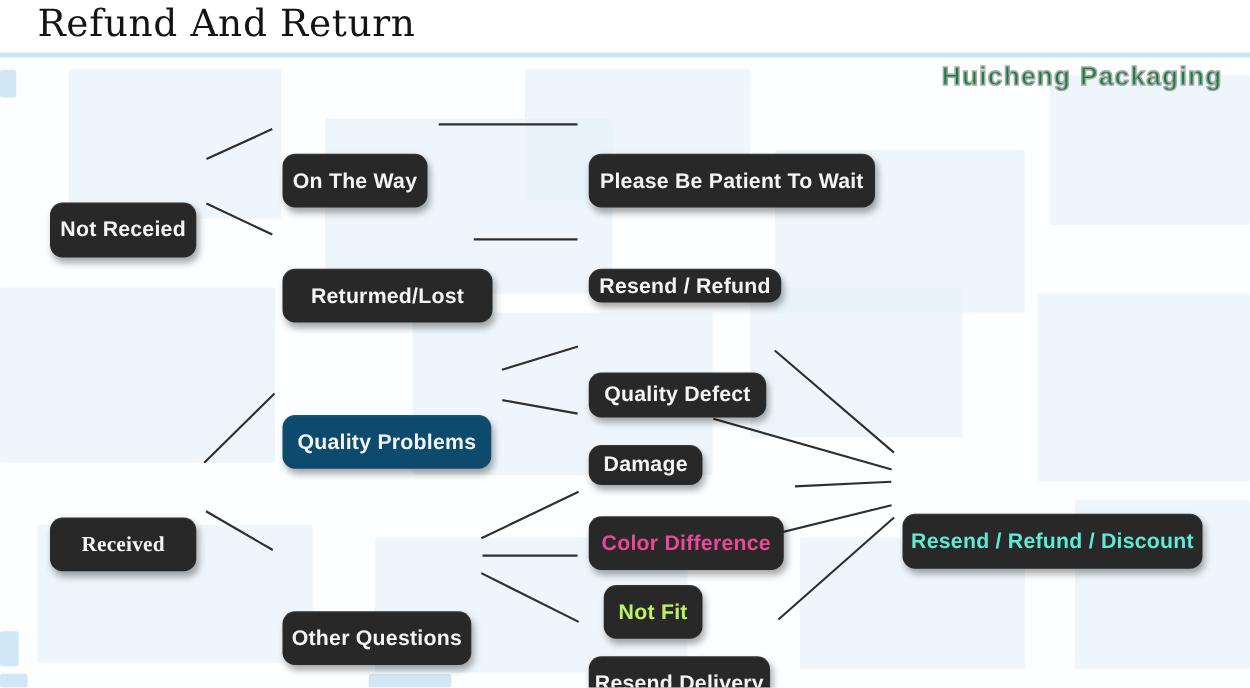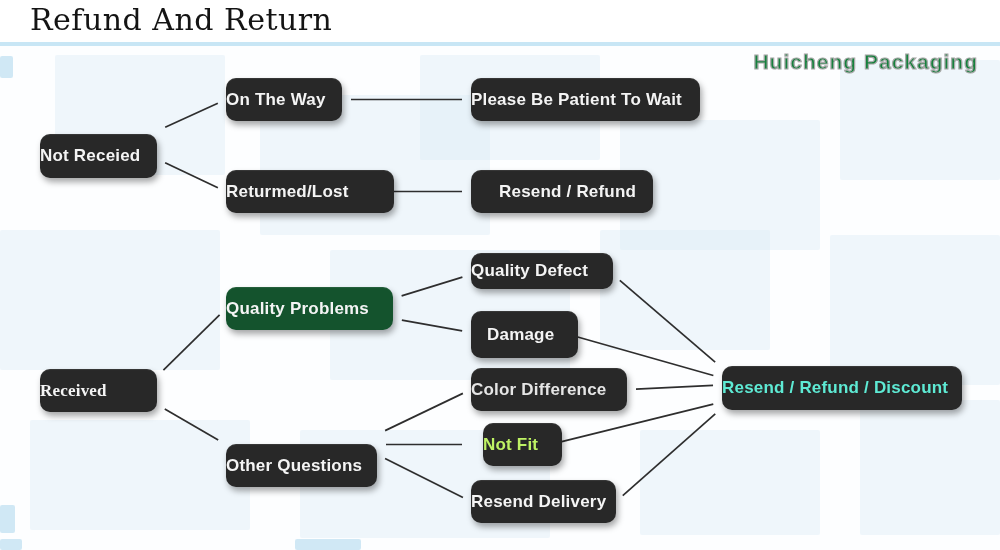--- a/index.html
+++ b/index.html
@@ -27,23 +27,24 @@
     -webkit-text-stroke:1.2px #a9a9a9;
     text-shadow:0 0 1px #bcbcbc;
     margin-top:41px;
   }
   .header-rule{position:absolute;left:0;top:42px;width:1000px;height:4px;}
   
   .edges{position:absolute;left:0;top:0;width:1000px;height:550px;}
   .node{
     position:absolute;
     border-radius:10px;
-    display:flex;align-items:center;
+    display:flex;align-items:center;justify-content:center;
     font-size:17px;font-weight:bold;letter-spacing:0.2px;white-space:nowrap;
     box-shadow:2px 4px 6px rgba(0,0,0,0.35), inset 0 1px 1px rgba(255,255,255,0.08);
+    margin-top:45px;
   }
 </style>
 </head>
 <body>
 
 <div class="stage">
 
   <div>
     <div class="tile" style="left:55px;top:55px;width:170px;height:120px;"></div>
     <div class="tile" style="left:260px;top:95px;width:230px;height:140px;"></div>
@@ -82,48 +83,48 @@
       <line x1="385.11774595968484" y1="430.61384501929984" x2="462.88225404031516" y2="393.38615498070016" stroke="#2e2e2e" stroke-width="1.7"></line>
       <line x1="386" y1="444.5" x2="462" y2="444.5" stroke="#2e2e2e" stroke-width="1.7"></line>
       <line x1="385.0498447189992" y1="458.5249223594996" x2="462.9501552810008" y2="497.4750776405004" stroke="#2e2e2e" stroke-width="1.7"></line>
       <line x1="619.8310970299656" y1="280.35970249818155" x2="715.1689029700344" y2="362.14029750181845" stroke="#2e2e2e" stroke-width="1.7"></line>
       <line x1="570.6567714273841" y1="334.96176937466237" x2="713.3432285726159" y2="375.53823062533763" stroke="#2e2e2e" stroke-width="1.7"></line>
       <line x1="635.9899200067927" y1="389.07416168388875" x2="713.0100799932073" y2="385.42583831611125" stroke="#2e2e2e" stroke-width="1.7"></line>
       <line x1="558.7372259921697" y1="442.34109241472555" x2="713.2627740078303" y2="404.15890758527445" stroke="#2e2e2e" stroke-width="1.7"></line>
       <line x1="622.749469715008" y1="495.54645831742226" x2="715.250530284992" y2="413.95354168257774" stroke="#2e2e2e" stroke-width="1.7"></line>
     </svg>
   <div id="nodes">
-      <div class="node" style="left: 40px; top: 134px; width: 117px; height: 44px; background: rgb(40, 40, 40); color: rgb(244, 244, 244);">
+      <div class="node" style="left: 40px; top: 117px; width: 117px; height: 44px; background: rgb(40, 40, 40); color: rgb(244, 244, 244);">
         <span>Not Receied</span>
       </div>
       <div class="node" style="left: 226px; top: 78px; width: 116px; height: 43px; background: rgb(40, 40, 40); color: rgb(244, 244, 244);">
         <span>On The Way</span>
       </div>
       <div class="node" style="left: 471px; top: 78px; width: 229px; height: 43px; background: rgb(40, 40, 40); color: rgb(244, 244, 244);">
         <span>Please Be Patient To Wait</span>
       </div>
       <div class="node" style="left: 226px; top: 170px; width: 168px; height: 43px; background: rgb(40, 40, 40); color: rgb(244, 244, 244);">
         <span>Returmed/Lost</span>
       </div>
-      <div class="node" style="left: 471px; top: 170px; width: 154px; height: 43px; background: rgb(40, 40, 40); color: rgb(244, 244, 244); padding-left: 28px;">
+      <div class="node" style="left: 471px; top: 170px; width: 154px; height: 27px; background: rgb(40, 40, 40); color: rgb(244, 244, 244);">
         <span>Resend / Refund</span>
       </div>
-      <div class="node" style="left: 226px; top: 287px; width: 167px; height: 43px; background: #14532d; color: rgb(244, 244, 244);">
+      <div class="node" style="left: 226px; top: 287px; width: 167px; height: 43px; background: #0c4a6e; color: rgb(244, 244, 244);">
         <span>Quality Problems</span>
       </div>
       <div class="node" style="left: 471px; top: 253px; width: 142px; height: 36px; background: rgb(40, 40, 40); color: rgb(244, 244, 244);">
         <span>Quality Defect</span>
       </div>
-      <div class="node" style="left: 471px; top: 311px; width: 91px; height: 47px; background: rgb(40, 40, 40); color: rgb(244, 244, 244); padding-left: 16px;">
+      <div class="node" style="left: 471px; top: 311px; width: 91px; height: 32px; background: rgb(40, 40, 40); color: rgb(244, 244, 244);">
         <span>Damage</span>
       </div>
       <div class="node" style="left: 40px; top: 369px; width: 117px; height: 43px; background: rgb(40, 40, 40); color: rgb(244, 244, 244); font-family: Liberation Serif, serif;">
         <span>Received</span>
       </div>
-      <div class="node" style="left: 471px; top: 368px; width: 156px; height: 43px; background: rgb(40, 40, 40); color: #e5e5e5;">
+      <div class="node" style="left: 471px; top: 368px; width: 156px; height: 43px; background: rgb(40, 40, 40); color: #ec4899;">
         <span>Color Difference</span>
       </div>
       <div class="node" style="left: 226px; top: 444px; width: 151px; height: 43px; background: rgb(40, 40, 40); color: rgb(244, 244, 244);">
         <span>Other Questions</span>
       </div>
       <div class="node" style="left: 483px; top: 423px; width: 79px; height: 43px; background: rgb(40, 40, 40); color: #bef264;">
         <span>Not Fit</span>
       </div>
       <div class="node" style="left: 471px; top: 480px; width: 145px; height: 43px; background: rgb(40, 40, 40); color: rgb(244, 244, 244);">
         <span>Resend Delivery</span>

